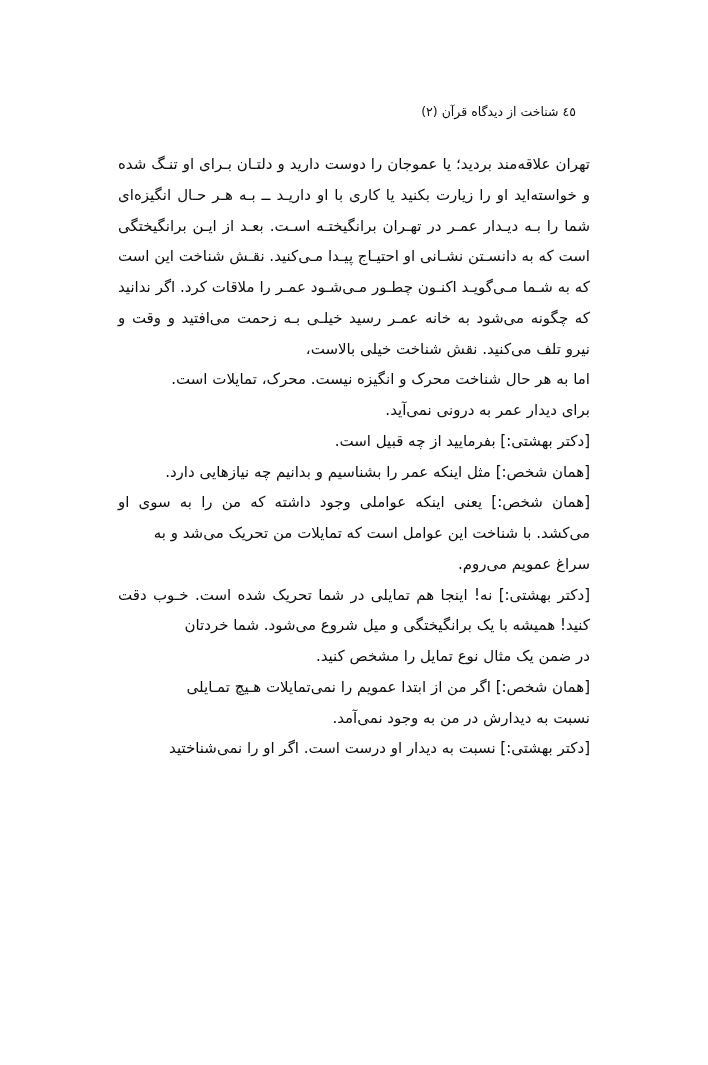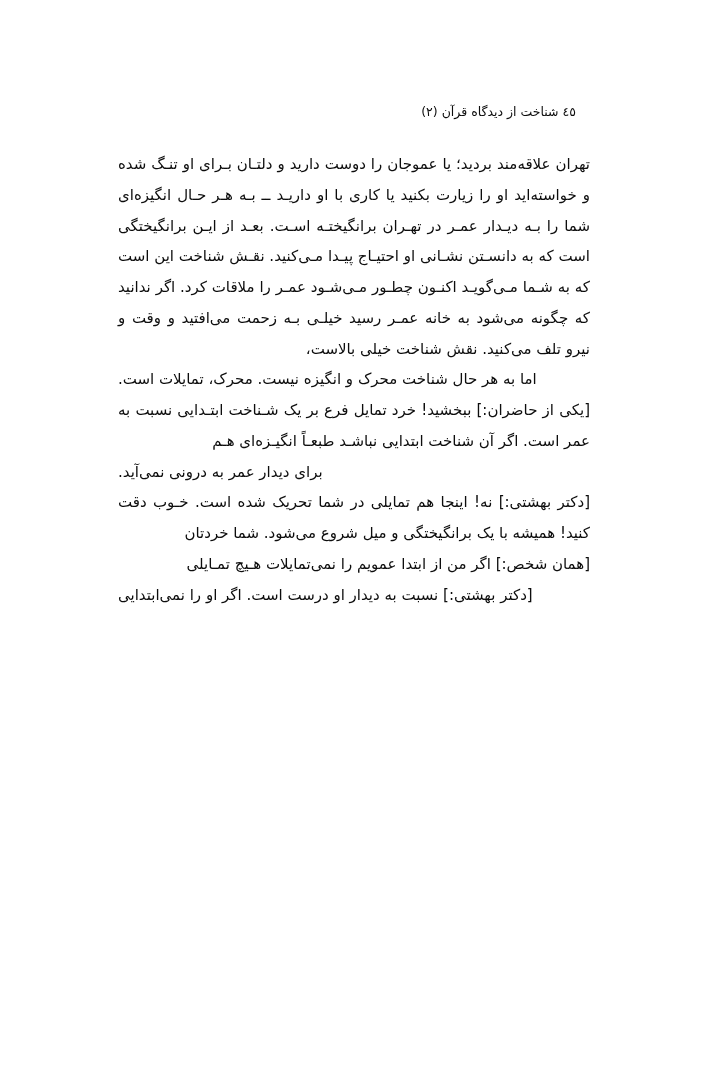--- a/index.html
+++ b/index.html
@@ -43,55 +43,66 @@
     font-size: 15px;
     line-height: 2.05;
   }
   .para {
     margin: 0;
     text-align: justify;
   }
   
   .para .tail-center {
     display: block;
-    text-align: left;
+    text-align: right;
   }
 </style>
 </head>
 <body>
 
 <div class="page">
 
   <div class="header">
     <span class="page-num">٤٥</span>
     <span>شناخت از دیدگاه قرآن (۲)</span>
   </div>
 
   <div class="body-text">
 
     <p class="para">
       <span>تهران علاقه‌مند بردید؛ یا عموجان را دوست دارید و دلتـان بـرای او تنـگ شده و خواسته‌اید او را زیارت بکنید یا کاری با او داریـد ــ بـه هـر حـال انگیزه‌ای شما را بـه دیـدار عمـر در تهـران برانگیختـه اسـت. بعـد از ایـن برانگیختگی است که به دانسـتن نشـانی او احتیـاج پیـدا مـی‌کنید. نقـش شناخت این است که به شـما مـی‌گویـد اکنـون چطـور مـی‌شـود عمـر را ملاقات کرد. اگر ندانید که چگونه می‌شود به خانه عمـر رسید خیلـی بـه زحمت می‌افتید و وقت و نیرو تلف می‌کنید. نقش شناخت خیلی بالاست،</span>
       <span class="tail-center">اما به هر حال شناخت محرک و انگیزه نیست. محرک، تمایلات است.</span>
     </p>
 
     <p class="para">
-      <span>[یکی از حاضران:] ببخشید! خرد تمایل فرع بر یک شـناخت ابتـدایی نسبت به عمر است. اگر آن شناخت ابتدایی نباشـد طبعـاً انگیـزه‌ای هـم</span>
       <span class="tail-center">برای دیدار عمر به درونی نمی‌آید.</span>
     </p>
 
+    <p class="para">
+      <span class="tail-center">[دکتر بهشتی:] بفرمایید از چه قبیل است.</span>
+    </p>
 
-
+    <p class="para">
+      <span class="tail-center">[همان شخص:] مثل اینکه عمر را بشناسیم و بدانیم چه نیازهایی دارد.</span>
+    </p>
 
 
     <p class="para">
+      <span>[همان شخص:] یعنی اینکه عواملی وجود داشته که من را به سوی او می‌کشد. با شناخت این عوامل است که تمایلات من تحریک می‌شد و به</span>
+      <span class="tail-center">سراغ عمویم می‌روم.</span>
+    </p>
+
+    <p class="para">
       <span>[دکتر بهشتی:] نه! اینجا هم تمایلی در شما تحریک شده است. خـوب دقت کنید! همیشه با یک برانگیختگی و میل شروع می‌شود. شما خردتان</span>
+      <span class="tail-center">در ضمن یک مثال نوع تمایل را مشخص کنید.</span>
     </p>
 
     <p class="para">
       <span>[همان شخص:] اگر من از ابتدا عمویم را نمی‌تمایلات هـیچ تمـایلی</span>
+      <span class="tail-center">نسبت به دیدارش در من به وجود نمی‌آمد.</span>
     </p>
 
     <p class="para">
-      <span class="tail-center">[دکتر بهشتی:] نسبت به دیدار او درست است. اگر او را نمی‌ابتدایی</span>
+      <span class="tail-center">[دکتر بهشتی:] نسبت به دیدار او درست است. اگر او را نمی‌شناختید</span>
     </p>
 
   </div>
 </div>
 
 </body></html>

